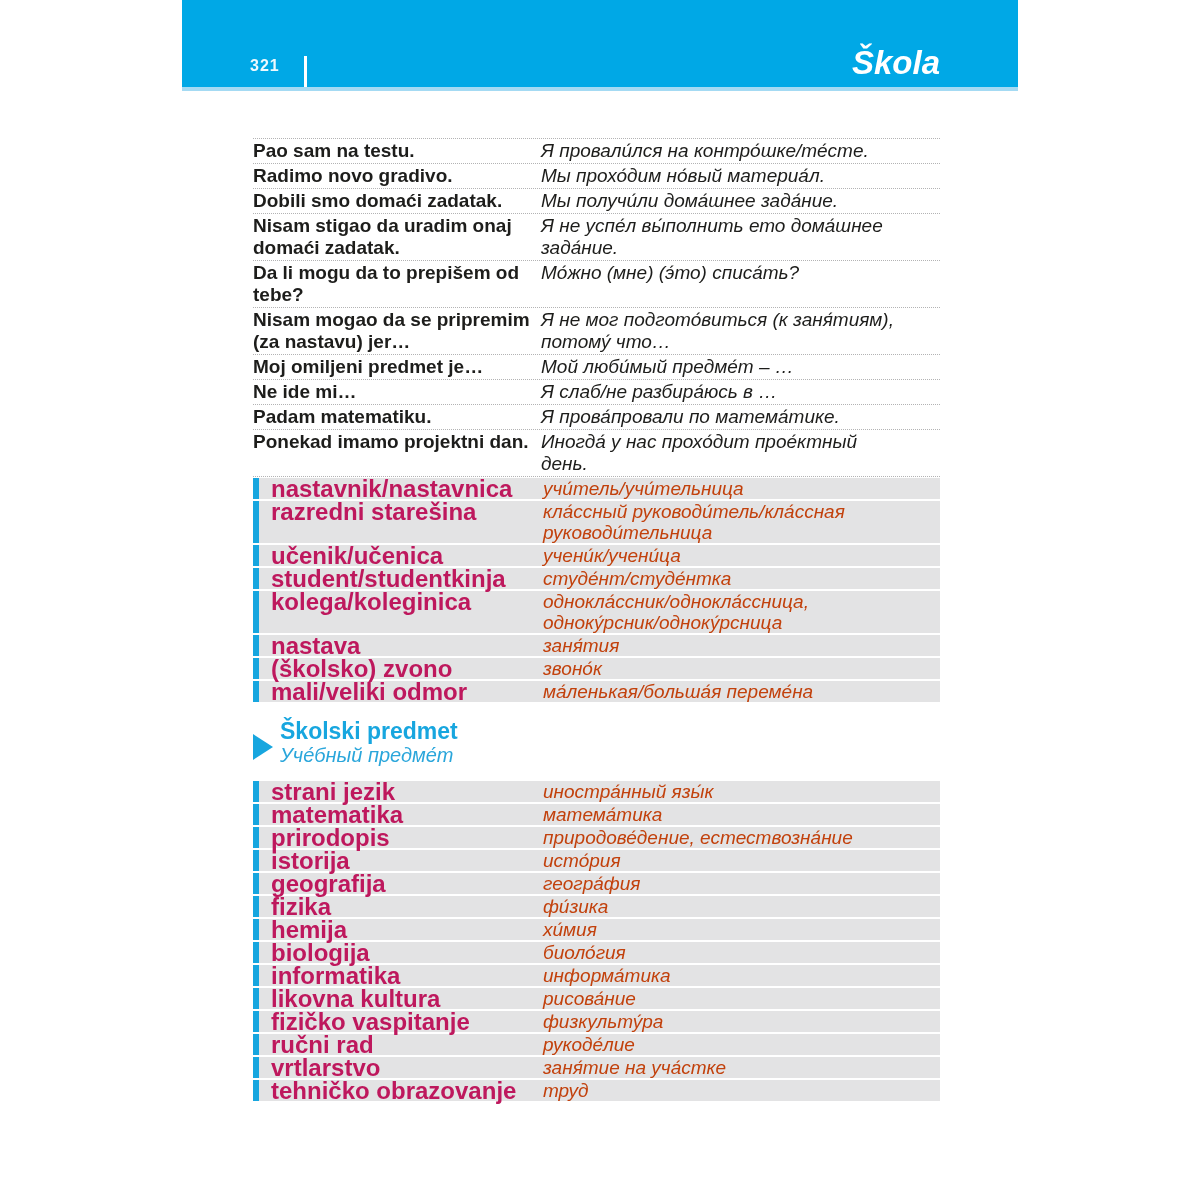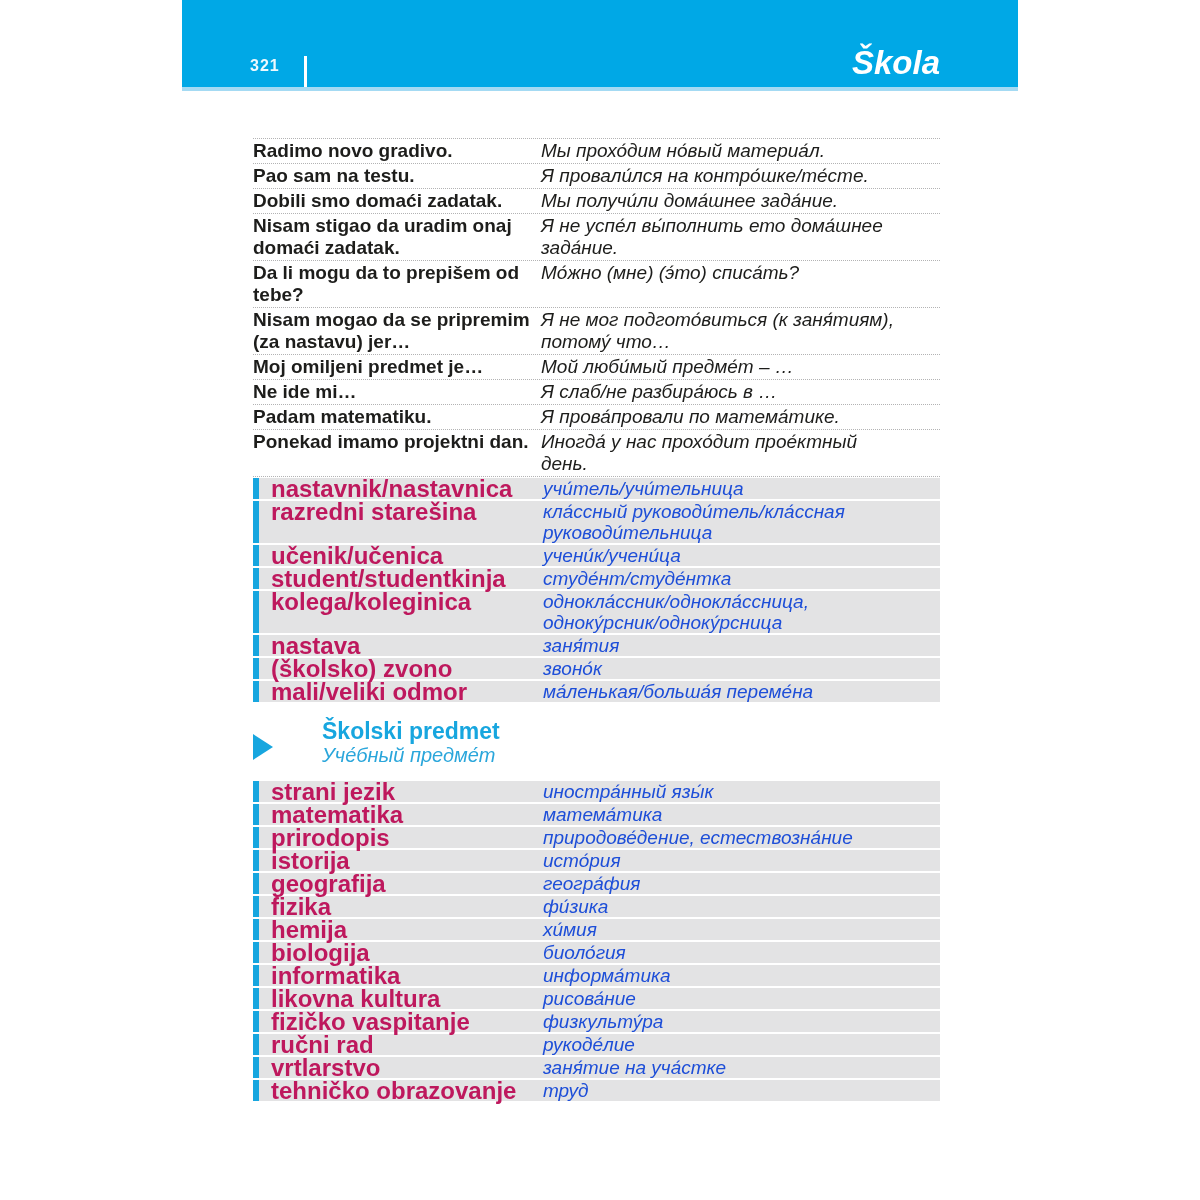--- a/index.html
+++ b/index.html
@@ -21,48 +21,48 @@
   .phrase-row{display:flex;border-bottom:1px dotted #b3b3b4;padding:1px 0;}
   .cell-sr{width:282px;padding-right:6px;font-weight:bold;font-size:19px;line-height:22px;}
   .cell-ru{width:368px;font-style:italic;font-size:19px;line-height:22px;}
   
   .vocab{position:absolute;left:0;width:687px;}
   .vocab-1{top:478px;}
   .vocab-2{top:781px;}
   .vocab-row{display:flex;background:#E3E3E4;margin-bottom:2px;min-height:21px;}
   .vocab-bar{flex:none;width:6px;background:#17A6DF;}
   .term-sr{width:272px;padding-left:12px;font-weight:bold;font-size:24px;line-height:21px;color:#be185d;}
-  .term-ru{width:368px;font-style:italic;font-size:19px;line-height:21px;color:#1d4ed8;}
-  
-  .section-head{position:absolute;top:719px;left:0;width:687px;padding-left:42px;}
+  .term-ru{width:368px;font-style:italic;font-size:19px;line-height:21px;color:#c2410c;}
+  
+  .section-head{position:absolute;top:719px;left:0;width:687px;}
   .arrow-icon{position:absolute;left:0;top:15px;width:0;height:0;
     border-top:13px solid transparent;border-bottom:13px solid transparent;border-left:20px solid #17A6DF;}
   .section-title{margin:0 0 0 27px;font-size:23px;line-height:25px;font-weight:bold;color:#17A6DF;}
   .section-subtitle{margin:0 0 7px 27px;font-size:20px;line-height:23px;font-style:italic;color:#2AA6DB;}
 </style>
 </head>
 <body>
 
 <div class="topbar">
   <span class="pagenum">321</span>
   <span class="pagedivider"></span>
   <span class="chapter-title">Škola</span>
 </div>
 <div class="topbar-strip"></div>
 
 <div class="content">
 
   <div class="phrases">
     <div class="phrase-row">
+      <div class="cell-sr">Pao sam na testu.</div>
+      <div class="cell-ru">Я провали́лся на контро́шке/те́сте.</div>
+    </div>
+    <div class="phrase-row">
       <div class="cell-sr">Radimo novo gradivo.</div>
       <div class="cell-ru">Мы прохо́дим но́вый материа́л.</div>
-    </div>
-    <div class="phrase-row">
-      <div class="cell-sr">Pao sam na testu.</div>
-      <div class="cell-ru">Я провали́лся на контро́шке/те́сте.</div>
     </div>
     <div class="phrase-row">
       <div class="cell-sr">Dobili smo domaći zadatak.</div>
       <div class="cell-ru">Мы получи́ли дома́шнее зада́ние.</div>
     </div>
     <div class="phrase-row">
       <div class="cell-sr">Nisam stigao da uradim onaj domaći zadatak.</div>
       <div class="cell-ru">Я не успе́л вы́полнить ето дома́шнее зада́ние.</div>
     </div>
     <div class="phrase-row">

